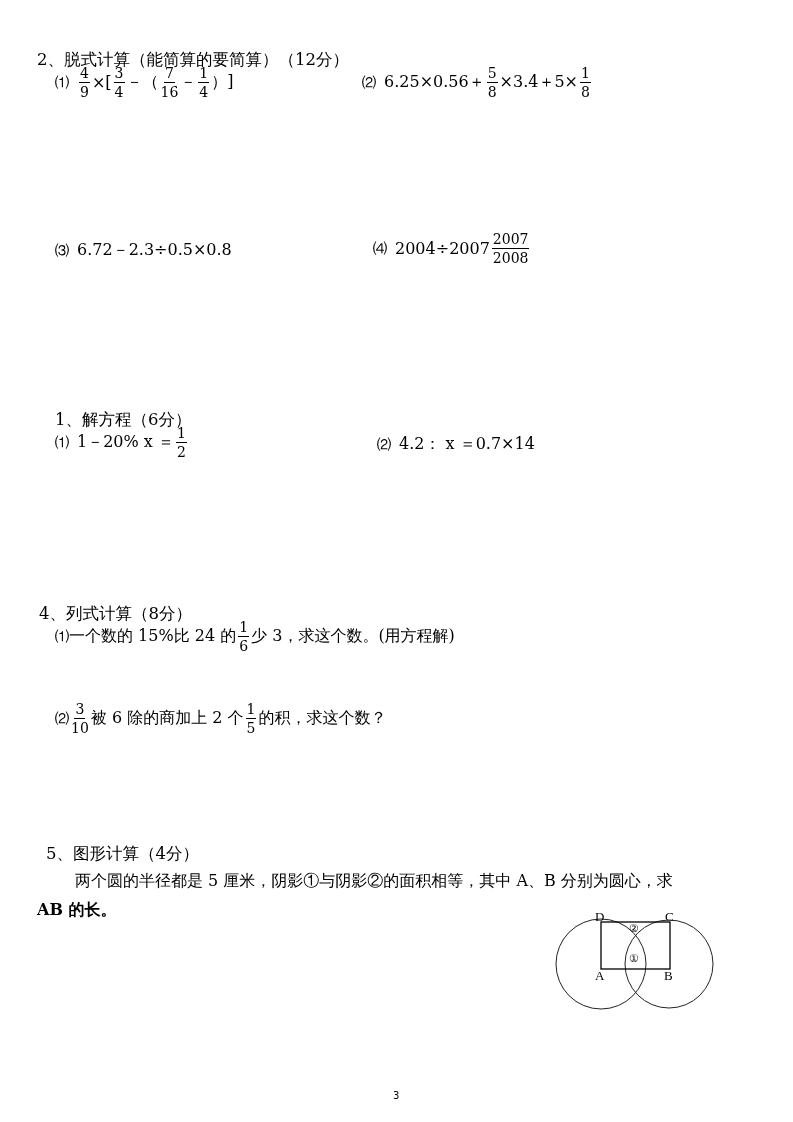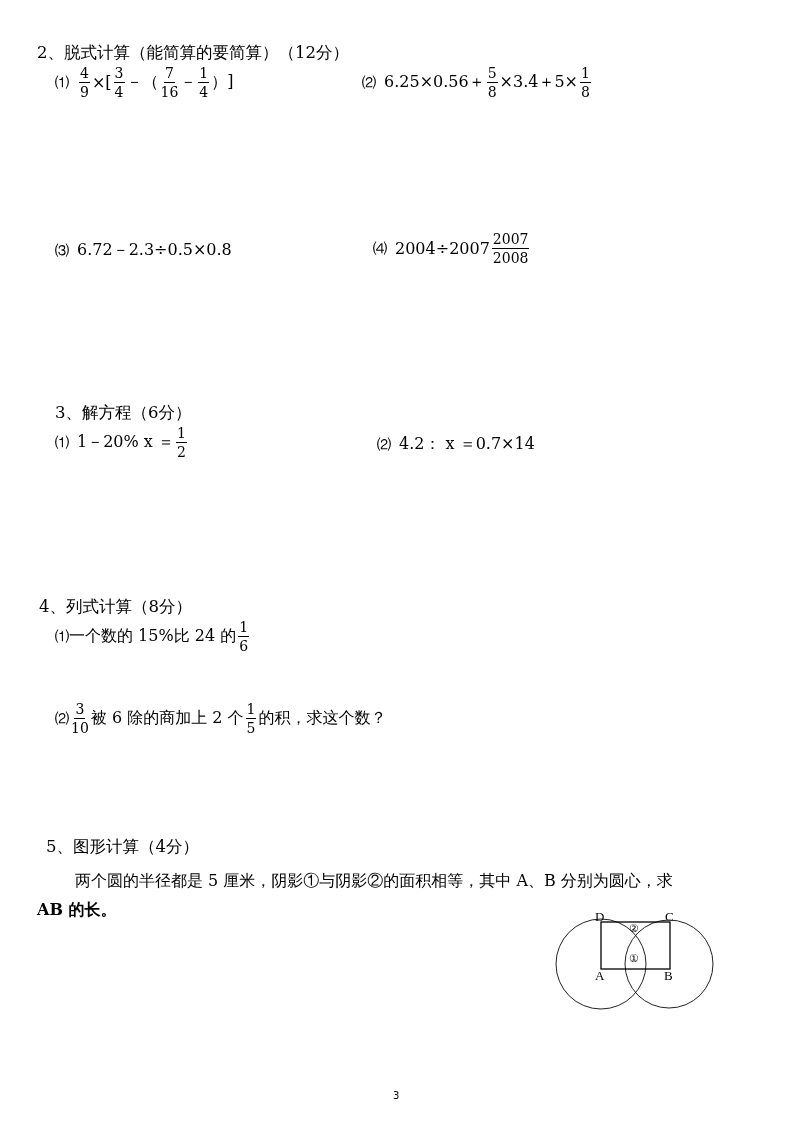--- a/index.html
+++ b/index.html
@@ -1,19 +1,19 @@
 <!DOCTYPE html>
 <html><head>
   <meta charset="utf-8">
   <style>
     html, body { margin: 0; padding: 0; background: #ffffff; }
     body { width: 793px; height: 1122px; position: relative; overflow: hidden;
            font-family: "DejaVu Serif", "Liberation Serif", serif; color: #000; }
     .abs { position: absolute; white-space: nowrap; }
-    .h { font-size: 16.5px; }
+    .h { font-size: 16.5px; margin-top: 7px; }
     .t { font-size: 16px; }
     .lbl { font-size: 14px; }
     .frac { display: inline-flex; flex-direction: column; align-items: center; vertical-align: middle;
             line-height: 1; font-size: 14px; margin: 0 2px; }
     .frac .n { padding: 0 1px 2px 1px; border-bottom: 1px solid #000; }
     .frac .d { padding-top: 2px; }
     .row { display: flex; align-items: center; }
     .pn { font-size: 10px; font-family: "DejaVu Sans", sans-serif; }
     svg text { font-family: "Liberation Serif", serif; }
   </style>
@@ -67,21 +67,21 @@
 
 <div class="abs row t" style="left:373px;top:232px;">
   <span class="lbl" style="margin-right:8px;">⑷</span>
   <span>2004÷2007</span>
   <span class="frac">
       <span class="n">2007</span>
       <span class="d">2008</span>
     </span>
 </div>
 
-<div class="abs h" style="left:55px;top:402px;">3、解方程（6分）</div>
+<div class="abs h" style="left:55px;top:402px;">1、解方程（6分）</div>
 
 <div class="abs row t" style="left:55px;top:426px;">
   <span class="lbl" style="margin-right:8px;">⑴</span>
   <span>1－20% x ＝</span>
   <span class="frac">
       <span class="n">1</span>
       <span class="d">2</span>
     </span>
 </div>
 
@@ -92,20 +92,21 @@
 
 <div class="abs h" style="left:39px;top:596px;">4、列式计算（8分）</div>
 
 <div class="abs row t" style="left:55px;top:620px;">
   <span class="lbl">⑴</span>
   <span>一个数的 15%比 24 的</span>
   <span class="frac">
       <span class="n">1</span>
       <span class="d">6</span>
     </span>
+  <span>少 3，求这个数。(用方程解)</span>
 </div>
 
 <div class="abs row t" style="left:55px;top:702px;">
   <span class="lbl">⑵</span>
   <span class="frac">
       <span class="n">3</span>
       <span class="d">10</span>
     </span>
   <span>被 6 除的商加上 2 个</span>
   <span class="frac">

